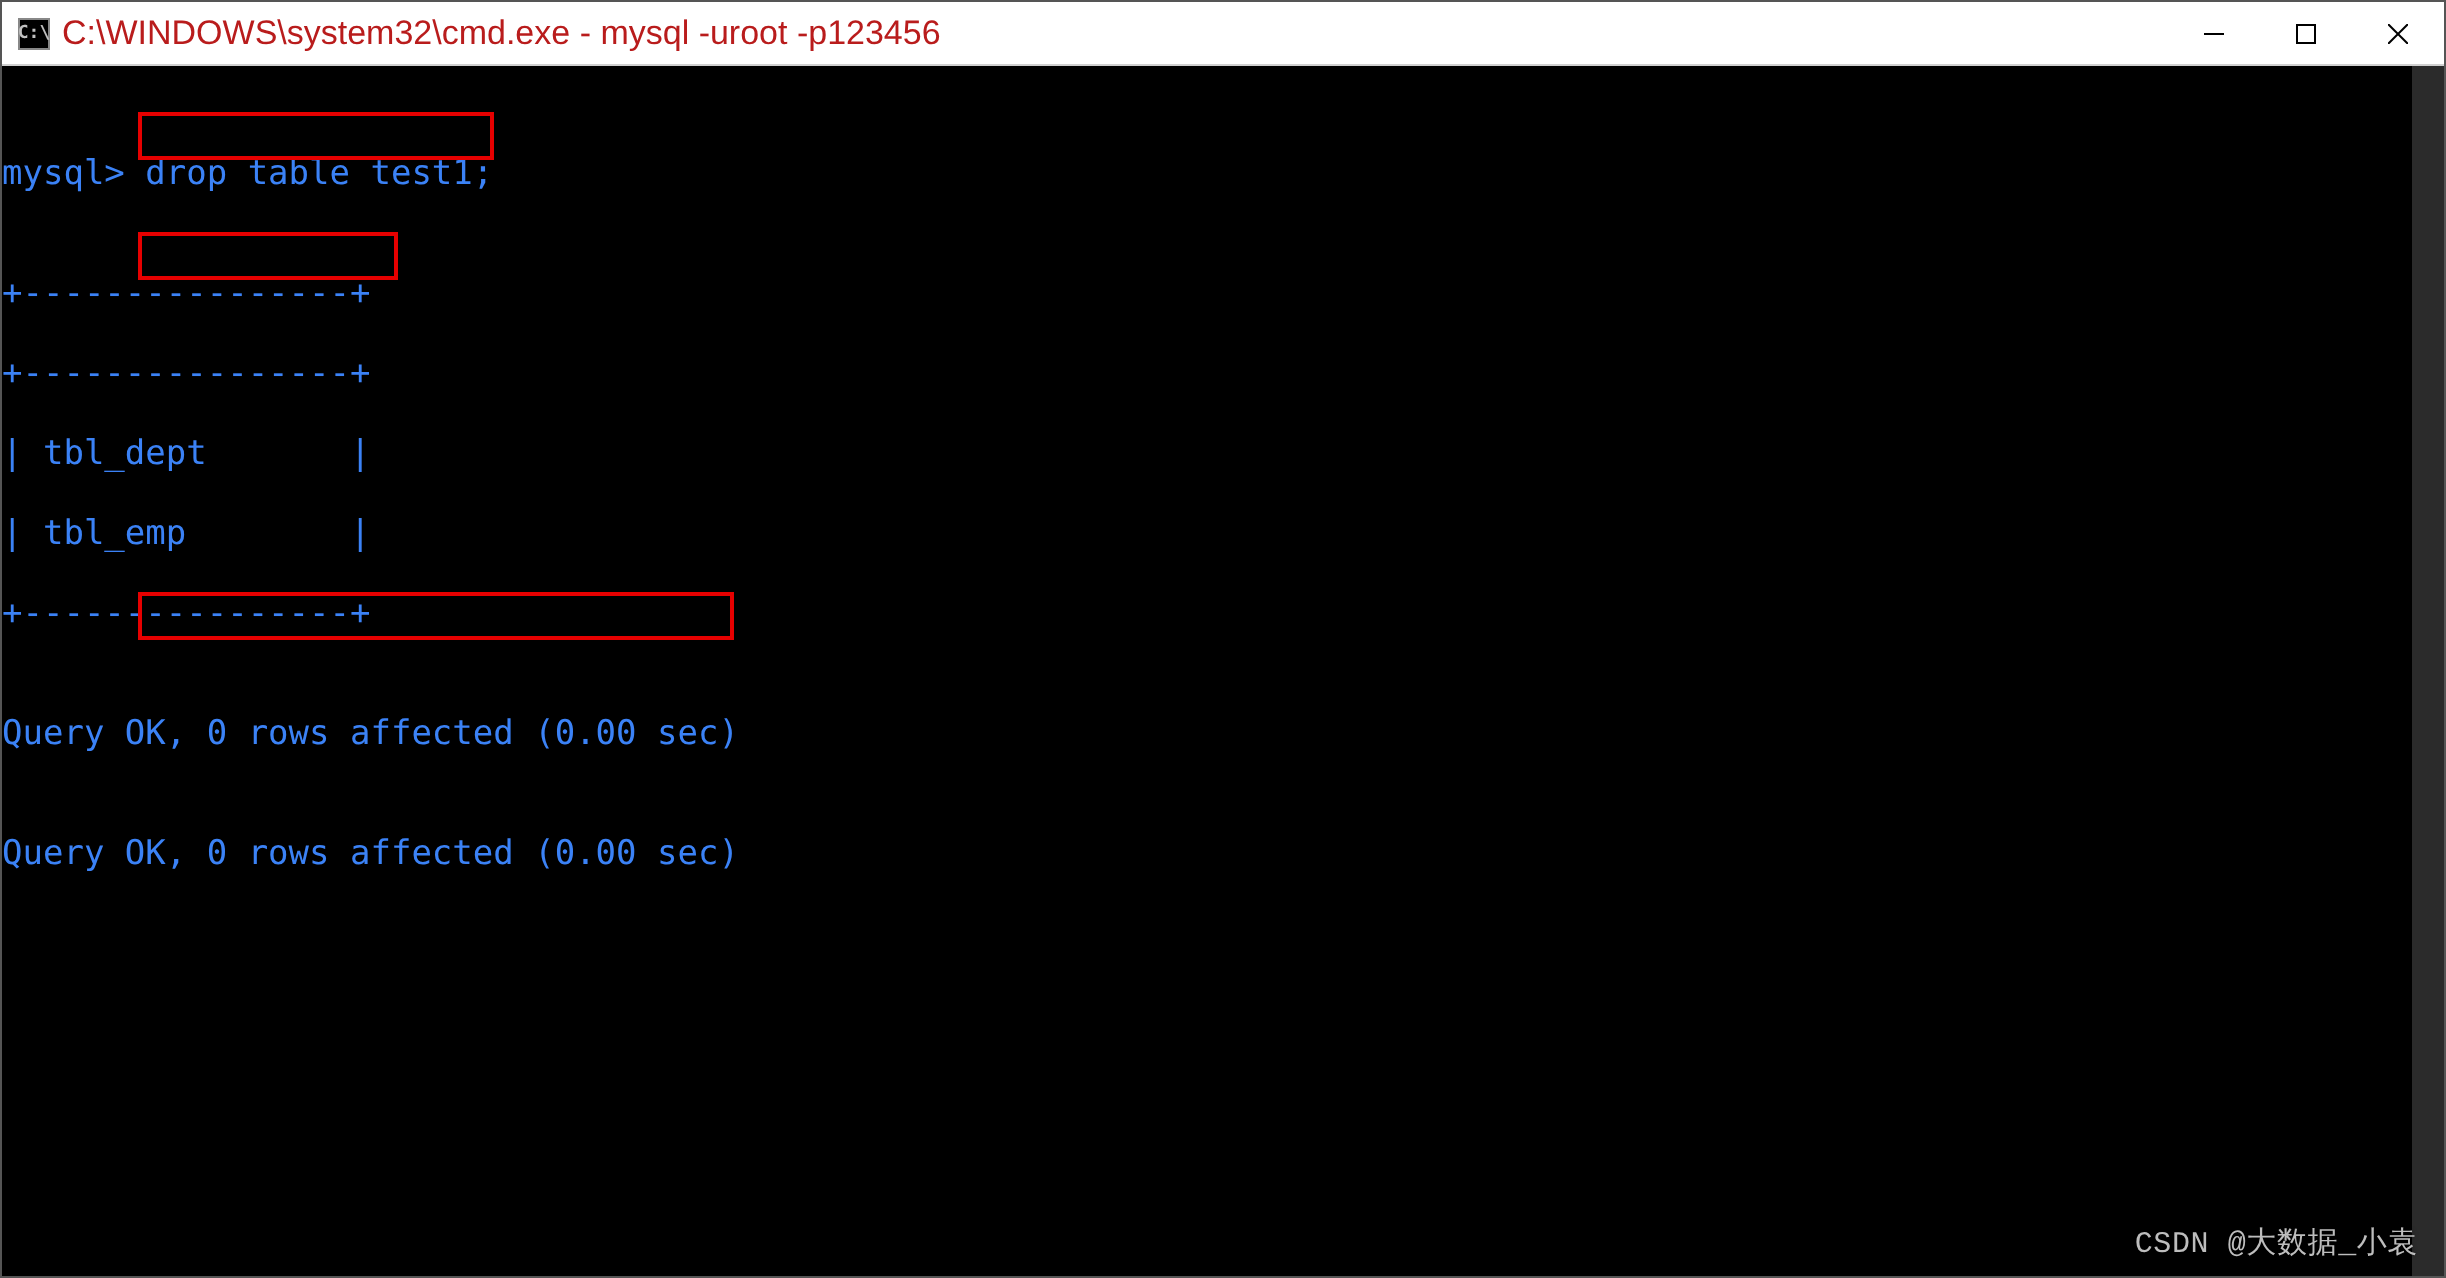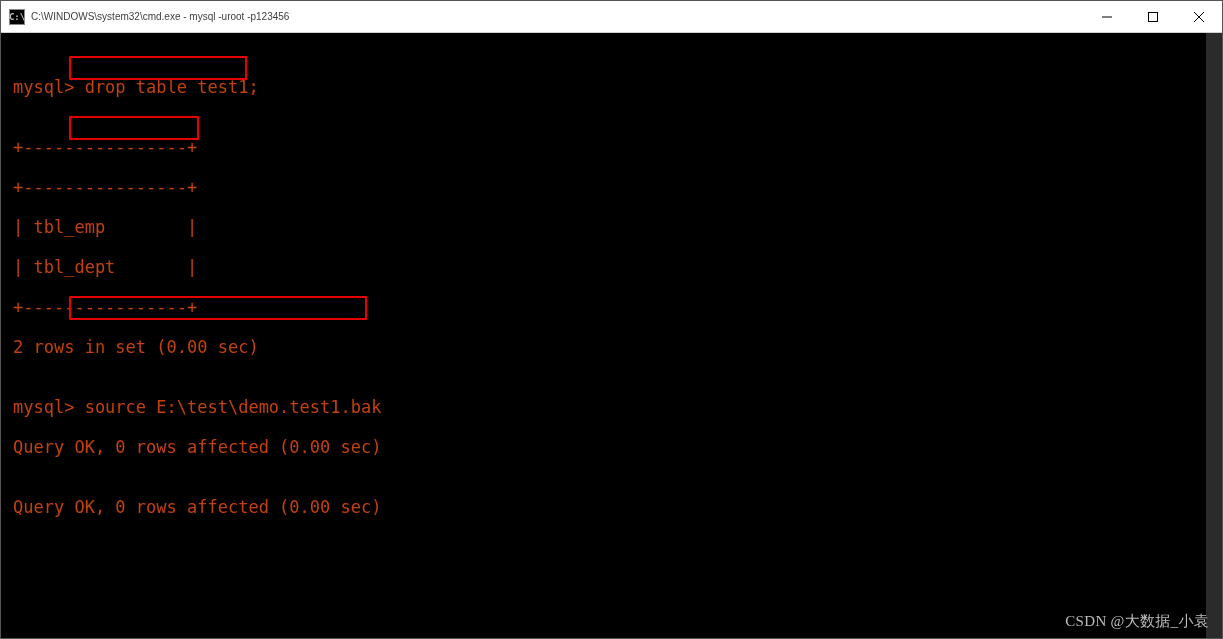--- a/index.html
+++ b/index.html
@@ -37,61 +37,61 @@
     display: inline-flex;
     align-items: center;
     justify-content: center;
     color: #c0c0c0;
     font-size: 9px;
     font-family: Consolas, monospace;
     font-weight: bold;
     border: 1px solid #888;
   }
   .titlebar-text {
-    font-size: 10px;
-    color: #404040;
+    font-size: 17px;
+    color: #b91c1c;
     flex: 1;
   }
   .titlebar-controls {
     display: flex;
     height: 100%;
   }
   .titlebar-btn {
     width: 46px;
     height: 100%;
     display: flex;
     align-items: center;
     justify-content: center;
   }
   .titlebar-btn svg { stroke: #000; fill: none; }
   .terminal {
     flex: 1;
     background: #000000;
-    color: #c2410c;
+    color: #3b82f6;
     font-family: "NSimSun", "SimSun", Consolas, monospace;
     font-size: 17px;
     line-height: 20px;
-    padding: 4px 0 0 12px;
+    padding: 4px 0 0 0;
     overflow: hidden;
     position: relative;
     white-space: pre;
   }
   .line { display: block; }
   .highlight-box {
     position: absolute;
     border: 2px solid #e60000;
     pointer-events: none;
   }
   .watermark {
     position: absolute;
     right: 14px;
     bottom: 8px;
     font-size: 15px;
     color: #bdbdbd;
-    font-family: Liberation Serif, serif;
+    font-family: Liberation Mono, monospace;
     letter-spacing: 0.3px;
     text-shadow: 0 0 2px rgba(0,0,0,0.5);
   }
   .scrollbar {
     position: absolute;
     right: 1px;
     top: 33px;
     bottom: 1px;
     width: 16px;
     background: #2b2b2b;
@@ -124,26 +124,24 @@
       </div>
     </div>
   </div>
 
   <div class="terminal">
 <span class="line"></span>
 <span class="line">mysql&gt; drop table test1;</span>
 <span class="line"></span>
 <span class="line">+----------------+</span>
 <span class="line">+----------------+</span>
+<span class="line">| tbl_dept       |</span>
 <span class="line">| tbl_emp        |</span>
-<span class="line">| tbl_dept       |</span>
 <span class="line">+----------------+</span>
-<span class="line">2 rows in set (0.00 sec)</span>
 <span class="line"></span>
-<span class="line">mysql&gt; source E:\test\demo.test1.bak</span>
 <span class="line">Query OK, 0 rows affected (0.00 sec)</span>
 <span class="line"></span>
 <span class="line">Query OK, 0 rows affected (0.00 sec)</span>
 <span class="line"></span>
 
 <span class="line"></span>
 
 <span class="line"></span>
 
 <span class="line"></span>

